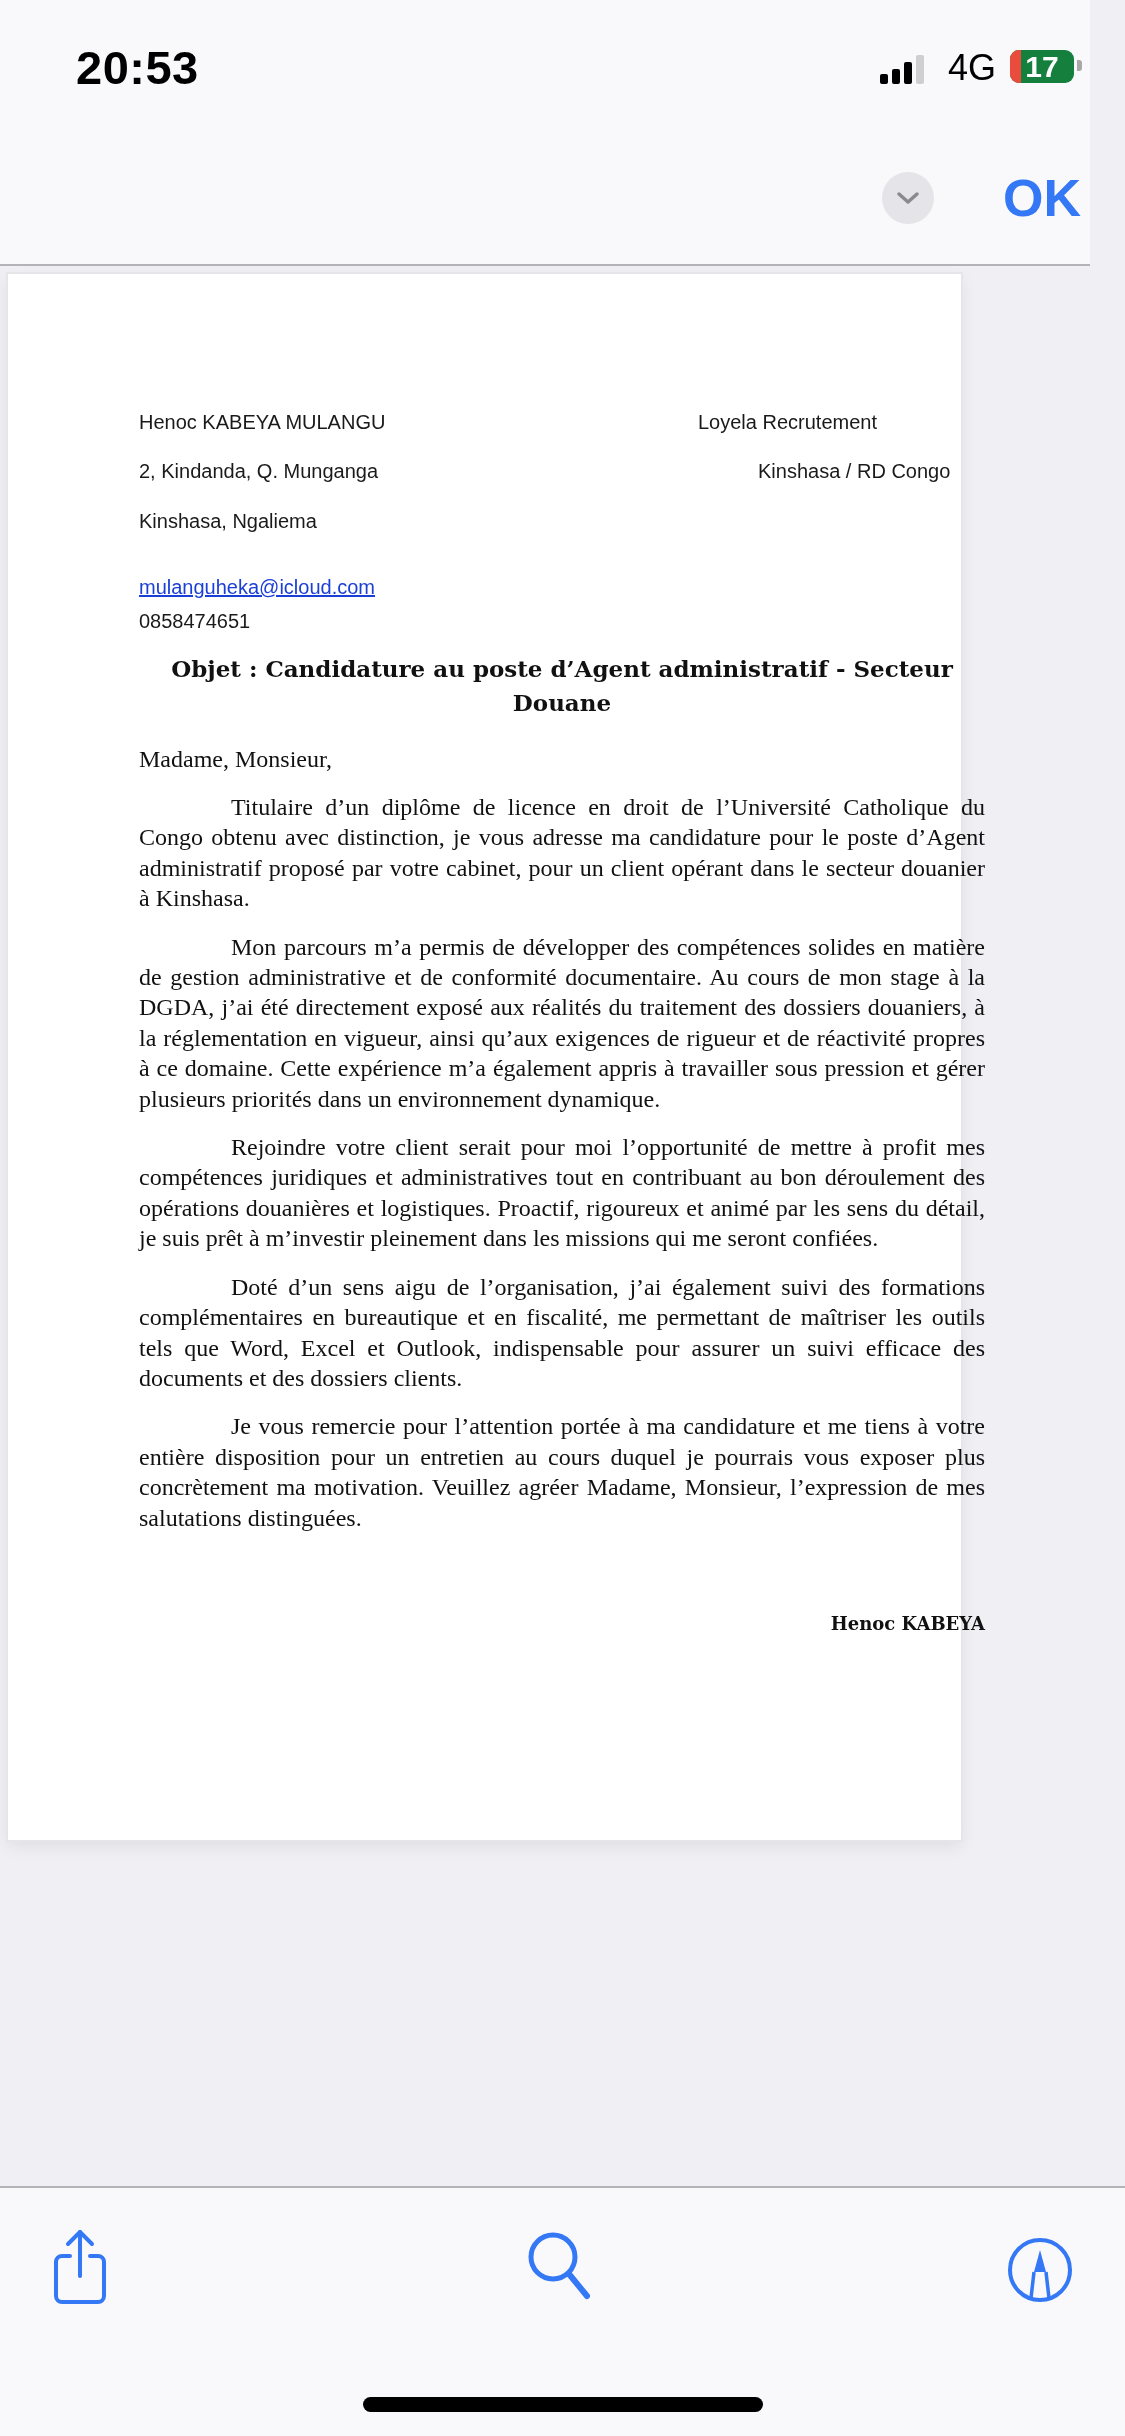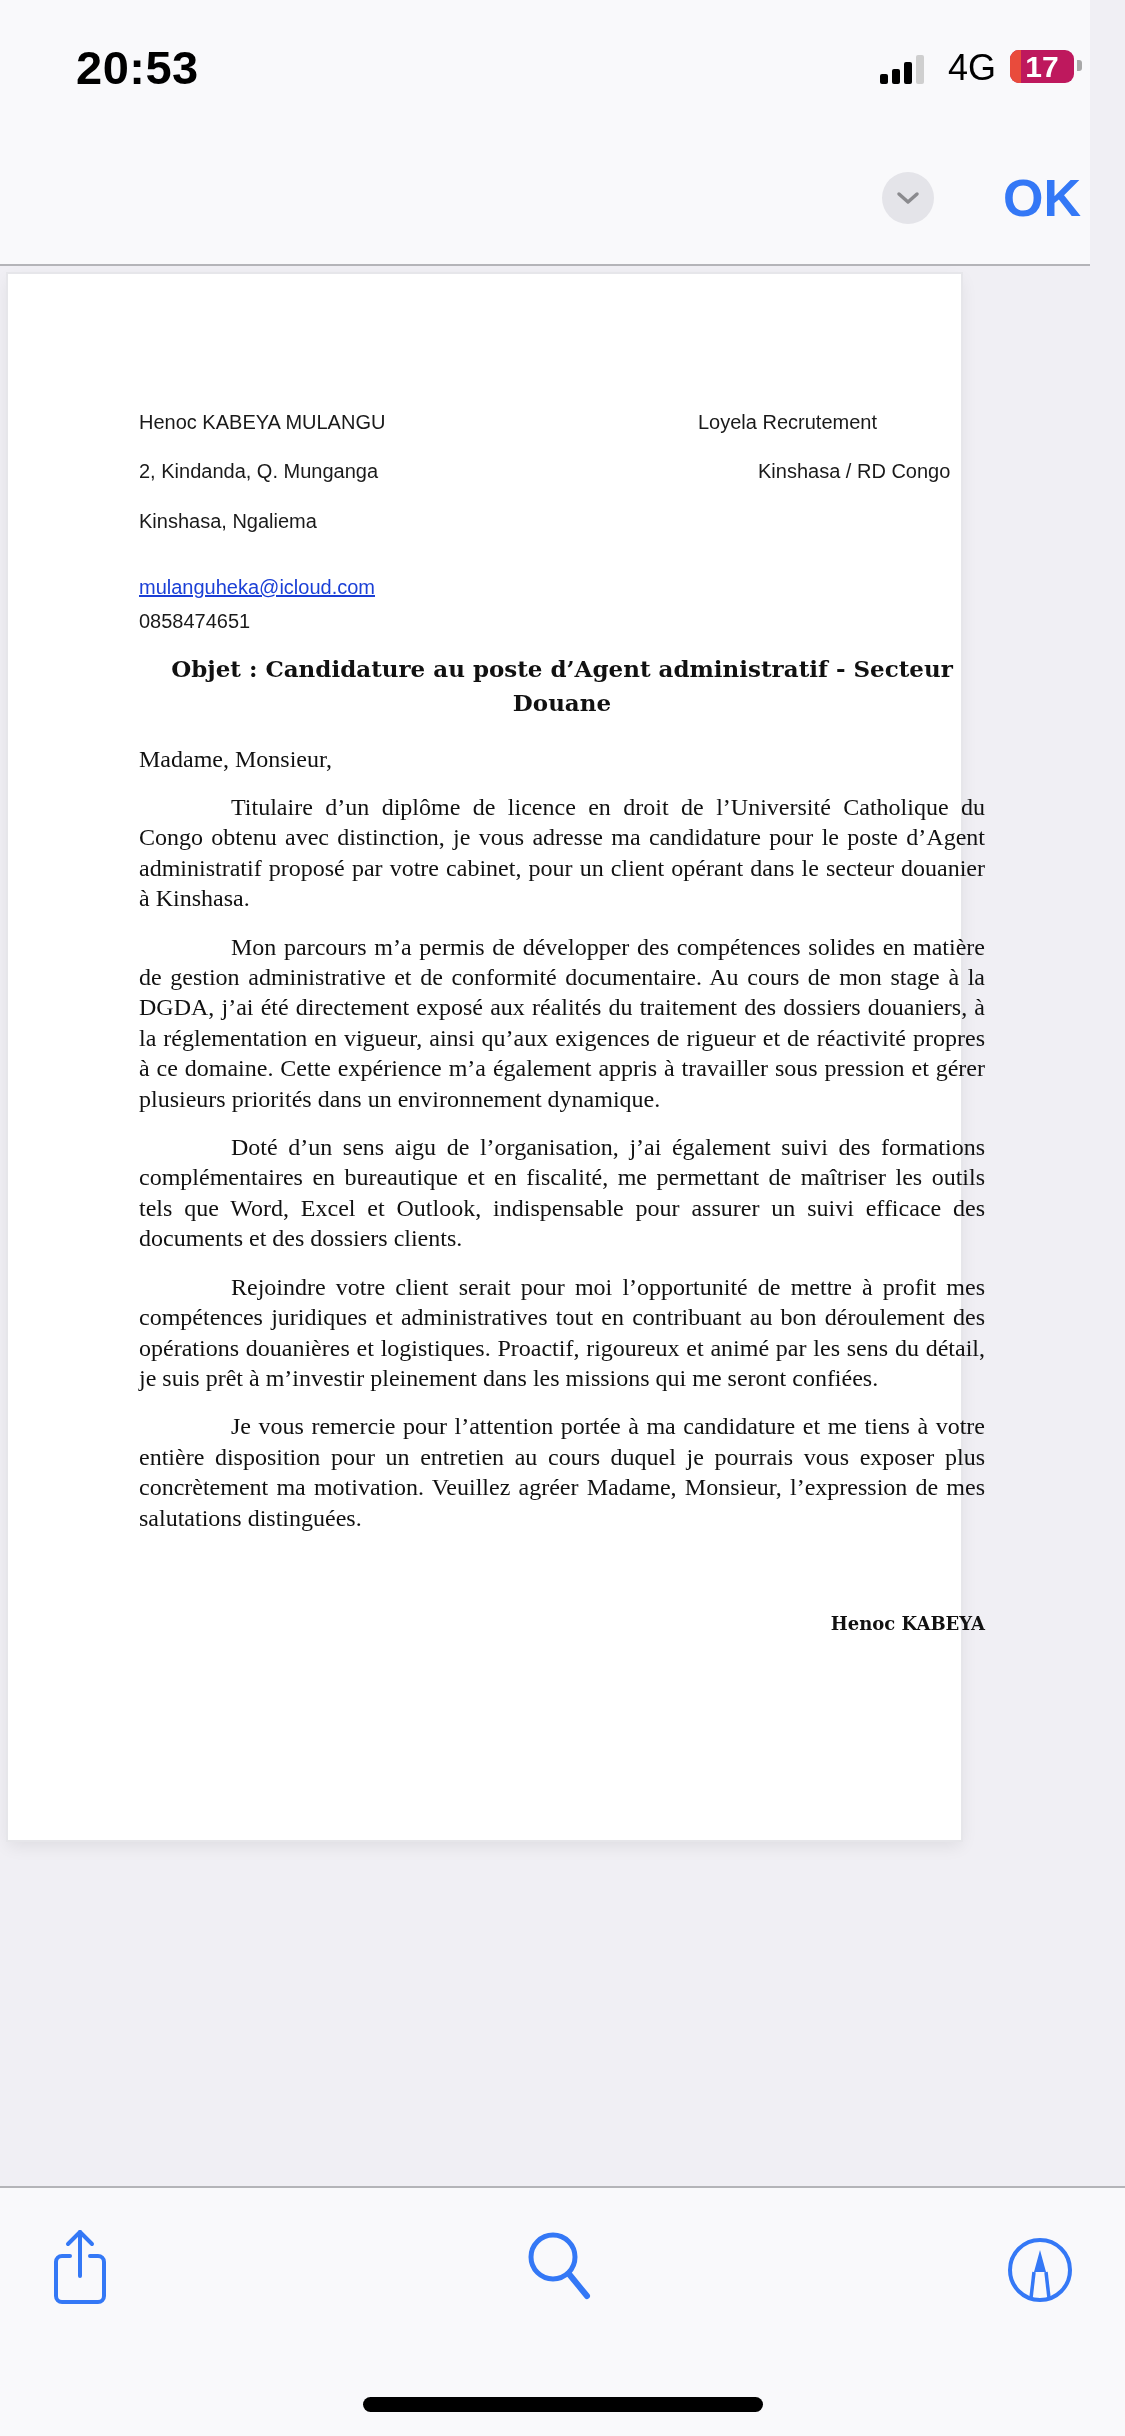--- a/index.html
+++ b/index.html
@@ -16,21 +16,21 @@
     .time {
       position: absolute; left: 76px; top: 40px; font-size: 47px; font-weight: 600;
       color: #000; letter-spacing: 0.5px; line-height: 56px;
     }
     .status-right { position: absolute; left: 880px; top: 48px; height: 40px; }
     .signal { position: absolute; left: 0; top: 0; width: 50px; height: 40px; }
     .signal span { position: absolute; bottom: 8px; width: 8px; border-radius: 2px; background: #000; }
     .net { position: absolute; left: 68px; top: 2px; font-size: 36px; font-weight: 500; color: #000; line-height: 36px; }
     .battery {
       position: absolute; left: 130px; top: 2px; width: 64px; height: 33px;
-      border-radius: 9px; background: #be185d; overflow: hidden;
+      border-radius: 9px; background: #15803d; overflow: hidden;
     }
     .battery .lvl { position: absolute; left: 0; top: 0; width: 11px; height: 33px; background: #e94b3c; }
     .battery .num {
       position: absolute; left: 0; width: 64px; top: 1px; text-align: center;
       font-size: 30px; font-weight: 700; color: #fff; line-height: 31px;
     }
     .battery-tip { position: absolute; left: 197px; top: 12px; width: 5px; height: 11px; border-radius: 0 3px 3px 0; background: #a8a8a8; }
 
     .doc-title {
       position: absolute; left: 170px; top: 165px; font-size: 53px; font-weight: 500;
@@ -128,22 +128,22 @@
 
   <div class="hdr" style="left:690px;top:136px;">Loyela Recrutement</div>
   <div class="hdr" style="left:750px;top:185px;">Kinshasa / RD Congo</div>
 
   <div class="subject">Objet : Candidature au poste d’Agent administratif - Secteur Douane</div>
   <div class="salutation">Madame, Monsieur,</div>
 
   <div class="body-text">
     <p>Titulaire d’un diplôme de licence en droit de l’Université Catholique du Congo obtenu avec distinction, je vous adresse ma candidature pour le poste d’Agent administratif proposé  par votre cabinet, pour un client opérant dans le secteur douanier à Kinshasa.</p>
     <p>Mon parcours m’a permis de développer des compétences solides en matière de gestion administrative et de conformité documentaire. Au cours de mon stage à la DGDA, j’ai été directement exposé aux réalités du traitement des dossiers douaniers, à la réglementation en vigueur, ainsi qu’aux exigences de rigueur et de réactivité propres à ce domaine. Cette expérience m’a également appris à travailler sous pression et gérer plusieurs priorités dans un environnement dynamique.</p>
+    <p>Rejoindre votre client serait pour moi l’opportunité de mettre à profit mes compétences juridiques et administratives tout en contribuant au bon déroulement des opérations douanières et logistiques. Proactif, rigoureux et animé par les sens du détail, je suis prêt à m’investir pleinement dans les missions qui me seront confiées.</p>
     <p>Doté d’un sens aigu de l’organisation, j’ai également suivi des formations complémentaires en bureautique et en fiscalité, me permettant de maîtriser les outils tels que Word, Excel et Outlook, indispensable pour assurer un suivi efficace des documents et des dossiers clients.</p>
-    <p>Rejoindre votre client serait pour moi l’opportunité de mettre à profit mes compétences juridiques et administratives tout en contribuant au bon déroulement des opérations douanières et logistiques. Proactif, rigoureux et animé par les sens du détail, je suis prêt à m’investir pleinement dans les missions qui me seront confiées.</p>
     <p>Je vous remercie pour l’attention portée à ma candidature et me tiens à votre entière disposition pour un entretien au cours duquel je pourrais vous exposer plus concrètement ma motivation. Veuillez agréer Madame, Monsieur, l’expression de mes salutations distinguées.</p>
   </div>
 
   <div class="signature">Henoc KABEYA</div>
 </div>
 
 <div class="toolbar">
   <div class="tb-btn" style="left:48px;top:38px;width:70px;height:80px;">
     <svg width="70" height="80" viewBox="0 0 70 80">
       <path d="M22 30 H14 a6 6 0 0 0 -6 6 V70 a6 6 0 0 0 6 6 H50 a6 6 0 0 0 6 -6 V36 a6 6 0 0 0 -6 -6 H42" fill="none" stroke="#3478f6" stroke-width="4" stroke-linecap="round"></path>

